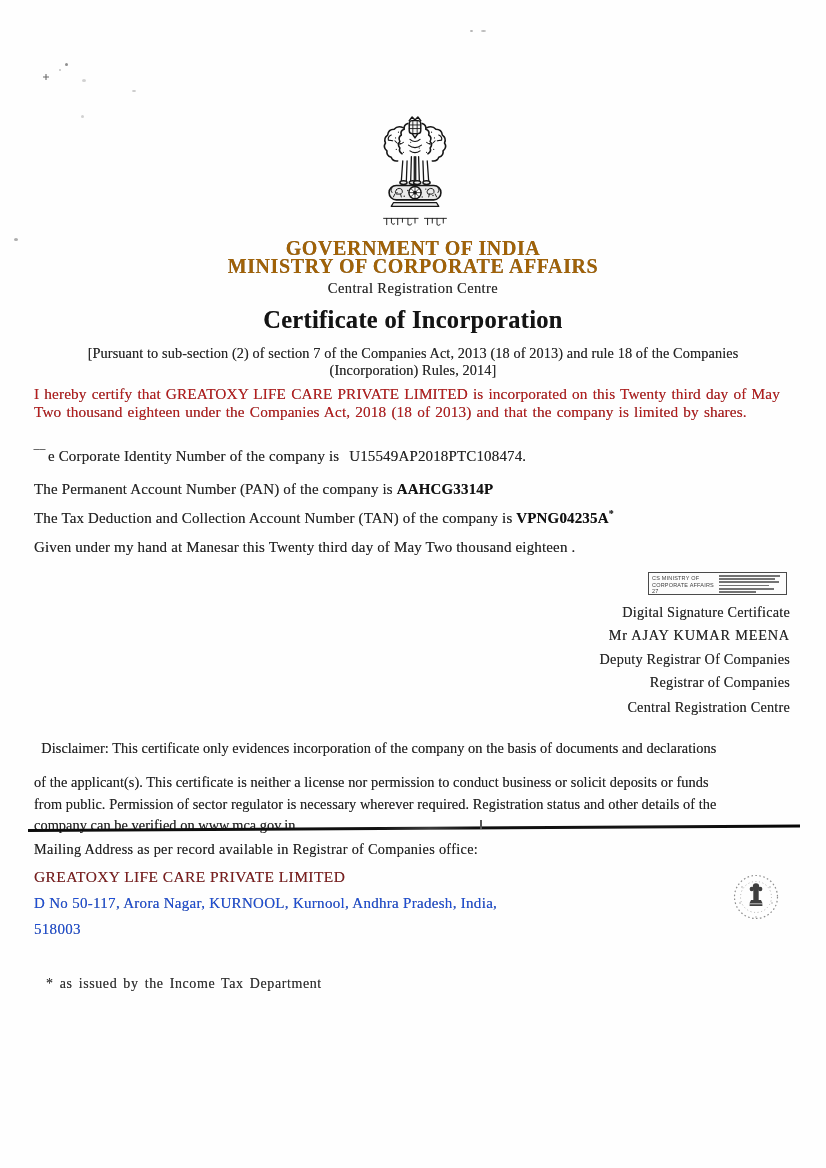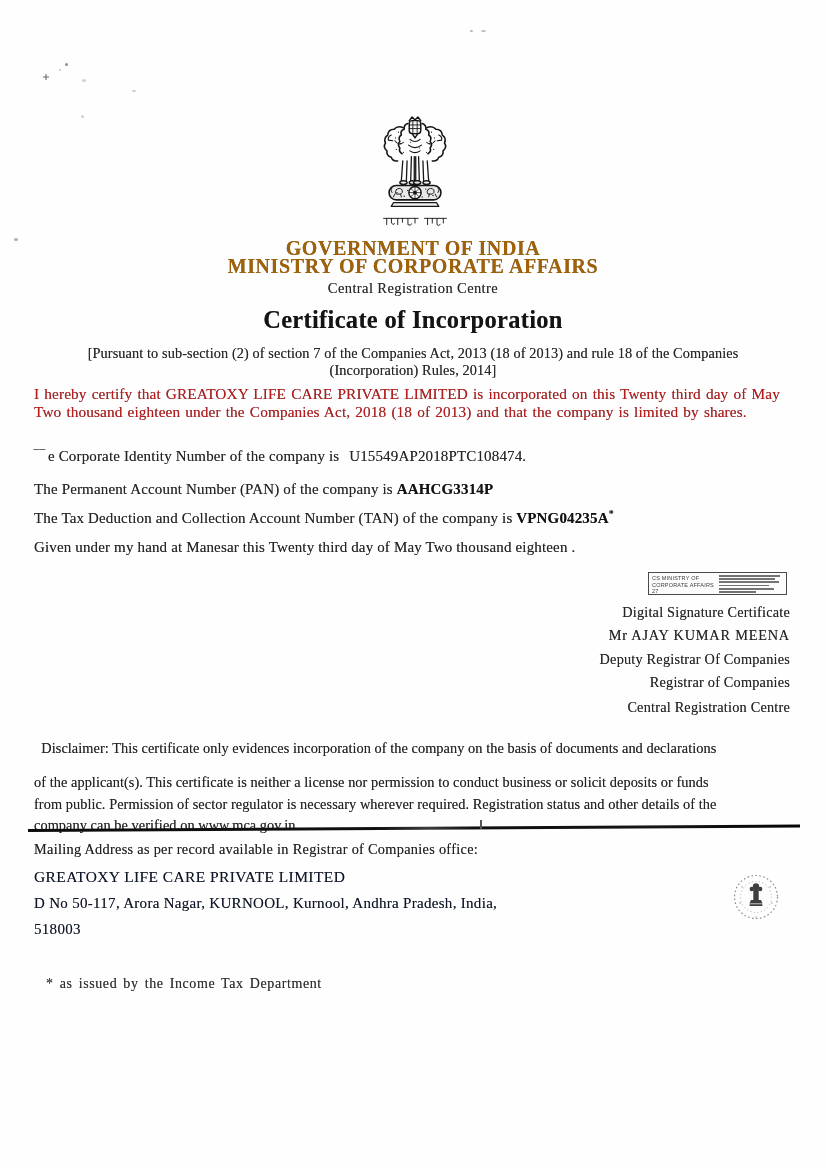--- a/index.html
+++ b/index.html
@@ -21,22 +21,22 @@
   .sub-head{font-size:14.5px;letter-spacing:.4px;color:#2a2a2a;}
   .cert-title{font-weight:bold;font-size:24.5px;letter-spacing:.3px;color:#141414;}
   .pursuant{font-size:14.3px;color:#262626;letter-spacing:.1px;}
   .bodyline{font-size:15.3px;letter-spacing:.1px;word-spacing:1.2px;color:#b91c1c;}
   .idline{font-size:15px;letter-spacing:.15px;color:#262626;}
   .idline b{color:#111;}
   .artifact{color:#3a3a3a;letter-spacing:1px;margin-right:2px;}
   .sig-line{font-size:14.3px;color:#272727;letter-spacing:.2px;}
   .disc-line{font-size:14.35px;color:#242424;letter-spacing:.05px;}
   .mail-h{font-size:14.3px;letter-spacing:.3px;color:#232323;}
-  .mail-co{font-size:15.5px;letter-spacing:.4px;color:#0f172a;}
-  .mail-ad{font-size:15px;letter-spacing:.3px;color:#0f172a;}
+  .mail-co{font-size:15.5px;letter-spacing:.4px;color:#7f1d1d;}
+  .mail-ad{font-size:15px;letter-spacing:.3px;color:#1d4ed8;}
   .footnote{font-size:14px;letter-spacing:.6px;word-spacing:2px;color:#303030;}
 
   .rule{
     left:28px;top:829px;width:772px;height:3px;
     background:linear-gradient(90deg,#0c0c0c 0%,#101010 45%,#3a3a3a 52%,#0e0e0e 58%,#151515 82%,#050505 100%);
     transform:rotate(-.33deg);transform-origin:left center;
   }
   .tick{left:480px;top:820px;width:1.5px;height:9px;background:#555;}
 
   .stamp{

